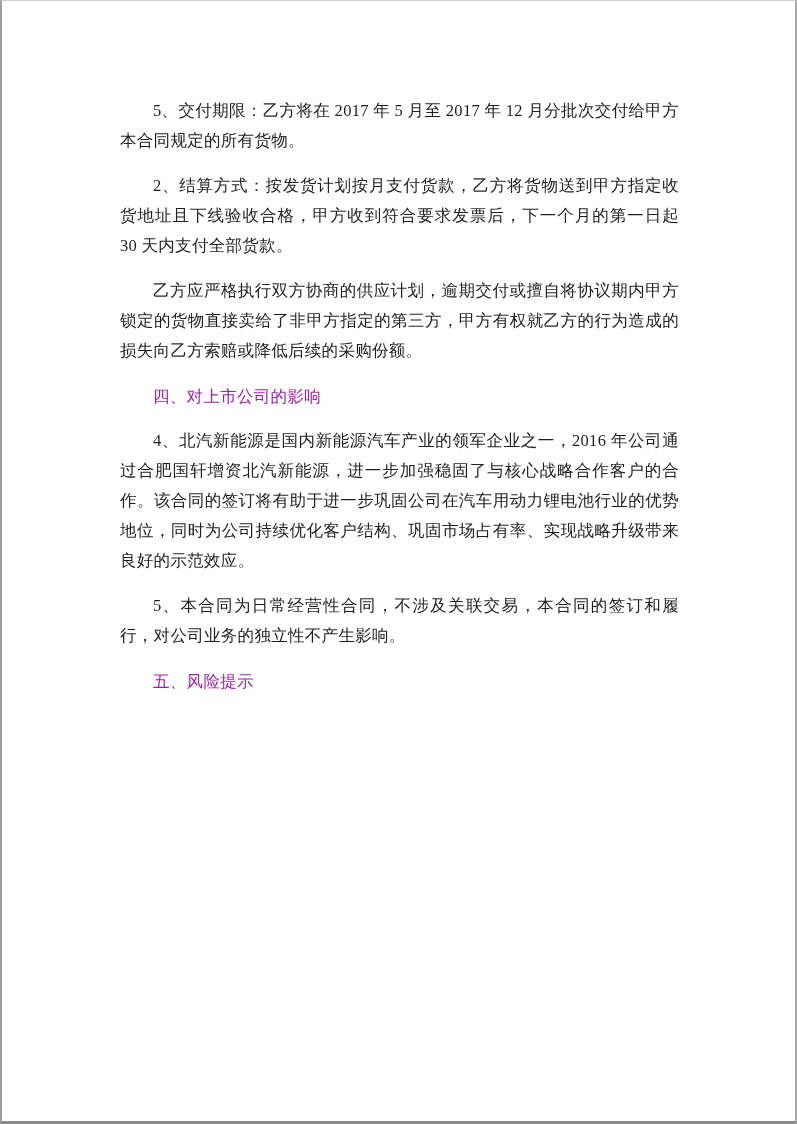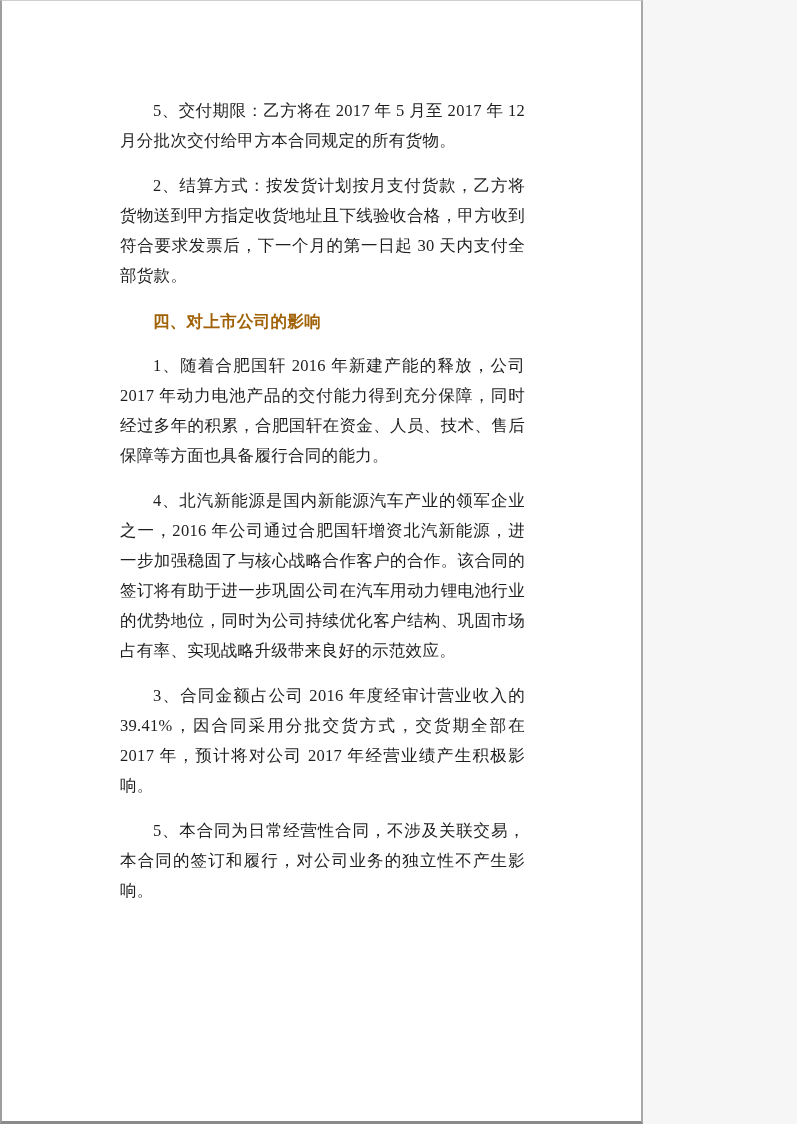--- a/index.html
+++ b/index.html
@@ -3,21 +3,21 @@
 <meta charset="utf-8">
 <style>
   html, body {
     margin: 0;
     padding: 0;
     background: #f6f6f6;
   }
   .page {
     position: relative;
     box-sizing: border-box;
-    width: 643px;
+    width: 797px;
     height: 1124px;
     background: #ffffff;
     border-left: 2px solid #9e9e9e;
     border-right: 2px solid #a8a8a8;
     border-bottom: 3px solid #8a8a8a;
     border-top: 1px solid #cfcfcf;
     padding: 95px 116px 0 118px;
     overflow: hidden;
   }
   .page p {
@@ -28,29 +28,29 @@
     color: #1e1e1e;
     text-indent: 2em;
     text-align: justify;
     letter-spacing: 0.3px;
   }
   .page p:first-child {
     margin-top: 0;
   }
   .page p.heading {
     font-family: "Liberation Sans", "DejaVu Sans", sans-serif;
-    font-weight: 700;
-    color: #a16207;
+    font-weight: 400;
+    color: #a21caf;
     text-align: left;
   }
 </style>
 </head>
 <body>
 
 <div class="page">
   <p>5、交付期限：乙方将在 2017 年 5 月至 2017 年 12 月分批次交付给甲方本合同规定的所有货物。</p>
   <p>2、结算方式：按发货计划按月支付货款，乙方将货物送到甲方指定收货地址且下线验收合格，甲方收到符合要求发票后，下一个月的第一日起 30 天内支付全部货款。</p>
+  <p>乙方应严格执行双方协商的供应计划，逾期交付或擅自将协议期内甲方锁定的货物直接卖给了非甲方指定的第三方，甲方有权就乙方的行为造成的损失向乙方索赔或降低后续的采购份额。</p>
   <p class="heading">四、对上市公司的影响</p>
-  <p>1、随着合肥国轩 2016 年新建产能的释放，公司 2017 年动力电池产品的交付能力得到充分保障，同时经过多年的积累，合肥国轩在资金、人员、技术、售后保障等方面也具备履行合同的能力。</p>
   <p>4、北汽新能源是国内新能源汽车产业的领军企业之一，2016 年公司通过合肥国轩增资北汽新能源，进一步加强稳固了与核心战略合作客户的合作。该合同的签订将有助于进一步巩固公司在汽车用动力锂电池行业的优势地位，同时为公司持续优化客户结构、巩固市场占有率、实现战略升级带来良好的示范效应。</p>
-  <p>3、合同金额占公司 2016 年度经审计营业收入的 39.41%，因合同采用分批交货方式，交货期全部在 2017 年，预计将对公司 2017 年经营业绩产生积极影响。</p>
   <p>5、本合同为日常经营性合同，不涉及关联交易，本合同的签订和履行，对公司业务的独立性不产生影响。</p>
+  <p class="heading">五、风险提示</p>
 </div>
 
 </body></html>

